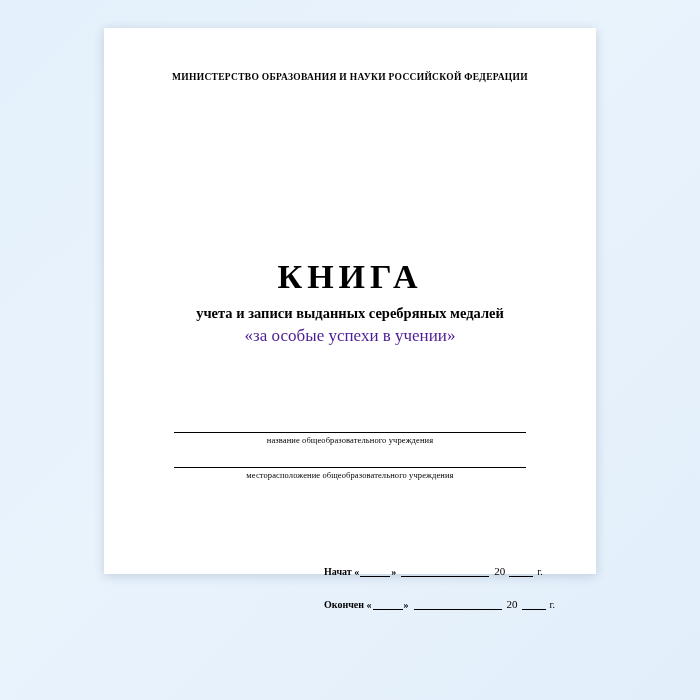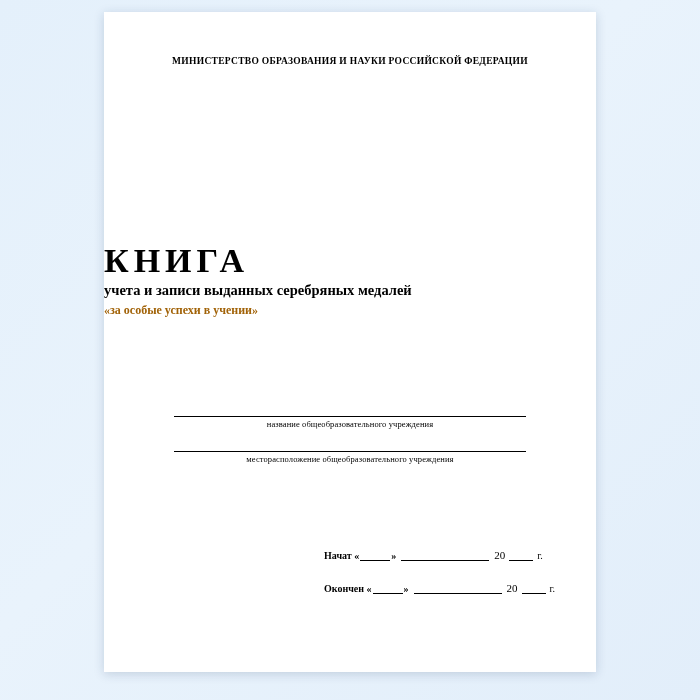--- a/index.html
+++ b/index.html
@@ -15,64 +15,64 @@
   }
   .stage {
     position: relative;
     width: 700px;
     height: 700px;
     background: linear-gradient(135deg, #e4f0fb 0%, #e9f3fc 45%, #e2eefa 100%);
   }
   .page {
     position: absolute;
     left: 104px;
-    top: 12px;
+    top: 28px;
     width: 492px;
-    height: 660px;
+    height: 546px;
     background: #ffffff;
     box-shadow: 0 2px 10px rgba(20, 50, 90, 0.18);
   }
   .ministry {
     position: absolute;
     top: 44px;
     left: 0;
     width: 100%;
     text-align: center;
     font-size: 9.5px;
     font-weight: bold;
     letter-spacing: 0.3px;
     color: #000;
     font-family: "Liberation Serif", serif;
   }
   .title-block {
     position: absolute;
     top: 230px;
     left: 0;
     width: 100%;
-    text-align: left;
+    text-align: center;
   }
   .book-title {
     font-size: 34px;
     font-weight: bold;
     letter-spacing: 5px;
     color: #000;
     line-height: 1.1;
     font-family: "Liberation Serif", serif;
   }
   .subtitle1 {
-    margin-top: 3px;
+    margin-top: 10px;
     font-size: 14.5px;
     font-weight: bold;
     color: #000;
   }
   .subtitle2 {
     margin-top: 4px;
-    font-size: 12px;
-    font-weight: bold;
-    color: #a16207;
+    font-size: 17px;
+    font-weight: normal;
+    color: #4c1d95;
   }
   .field-group {
     position: absolute;
     left: 70px;
     width: 352px;
   }
   .field-line {
     border-bottom: 1px solid #000;
     height: 12px;
   }

